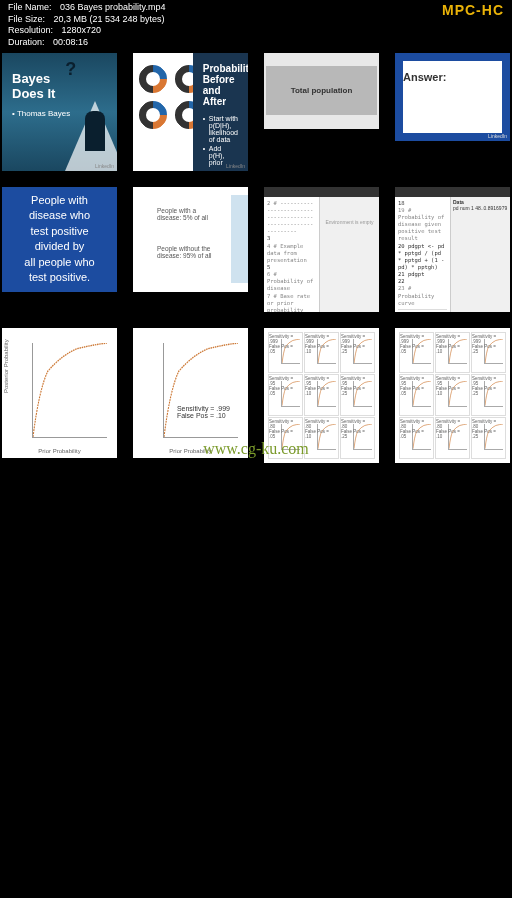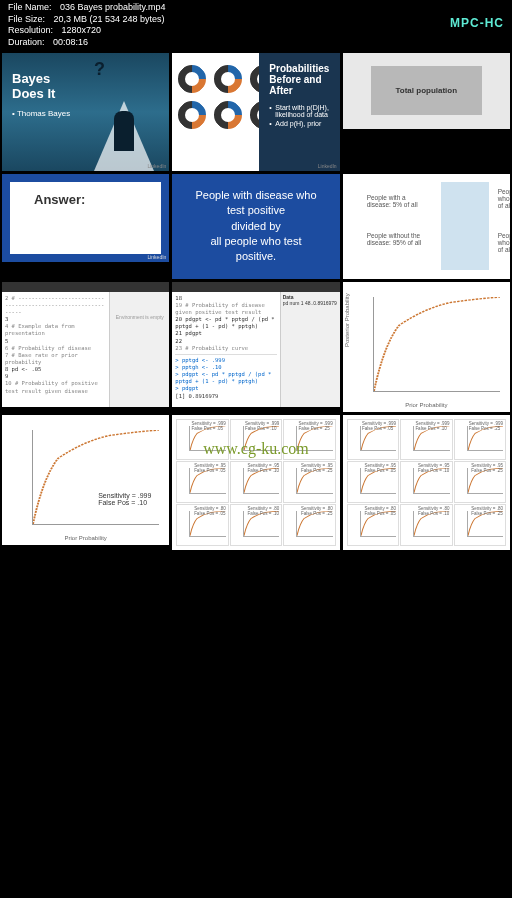--- a/index.html
+++ b/index.html
@@ -1,20 +1,20 @@
 <!DOCTYPE html>
 <html><head>
 <meta charset="utf-8">
 <style>
 *{margin:0;padding:0;box-sizing:border-box}
 body{width:512px;height:898px;background:#000;font-family:Arial,sans-serif;font-size:9px;color:#fff;overflow:hidden;position:relative}
 .info-bar{padding:2px 8px;background:#000;font-size:9px;line-height:1.3}
 .info-bar span{margin-right:6px}
-.logo{position:absolute;right:8px;top:16px;font-size:12px;font-weight:700;color:#5eead4;letter-spacing:1px}
-.grid{padding:2px;display:grid;grid-template-columns:1fr 1fr 1fr;gap:3px}
+.logo{position:absolute;right:8px;top:2px;font-size:14px;font-weight:700;color:#eab308;letter-spacing:1px}
+.grid{padding:2px;display:grid;grid-template-columns:1fr 1fr 1fr 1fr;gap:16px}
 .cell{background:#fff;color:#000;position:relative;overflow:hidden}
 .slide{width:100%;height:100%;display:flex;align-items:center;justify-content:center}
 .s1{background:linear-gradient(180deg,#1a4760 0%,#2d6d8c 50%,#1a4760 100%);height:118px}
 .s1-txt{position:absolute;left:10px;top:18px;color:#fff;font-size:11px}
 .s1-txt b{font-weight:700;display:block;font-size:13px}
 .s1-txt .sub{margin-top:8px;font-size:8px}
 .figure{position:absolute;left:55%;bottom:0;width:60px}
 .triangle{width:0;height:0;border-left:30px solid transparent;border-right:30px solid transparent;border-bottom:70px solid rgba(255,255,255,.7);margin:0 auto}
 .person{position:absolute;bottom:20px;left:20px;width:20px;height:40px;background:#0a1f2e;border-radius:8px 8px 0 0}
 .qmark{position:absolute;top:6px;left:55%;color:#0a1f2e;font-size:18px;font-weight:700}
@@ -22,21 +22,21 @@
 .s2-r{position:absolute;right:0;top:0;bottom:0;width:48%;background:#1a3550;padding:10px;color:#fff}
 .s2-r b{font-size:10px;display:block}
 .s2-r ul{list-style:none;margin-top:8px;font-size:7px}
 .s2-r li{margin:2px 0;position:relative;padding-left:6px}
 .s2-r li:before{content:"•";position:absolute;left:0}
 .donuts{position:absolute;left:6px;top:12px;display:grid;grid-template-columns:repeat(3,1fr);gap:8px}
 .donut{width:28px;height:28px;border-radius:50%;border:7px solid #333;border-top-color:#2266aa;border-right-color:#d97733;transform:rotate(45deg)}
 .s3{height:76px;background:#e8e8e8}
 .box3{background:#b8b8b8;padding:20px 25px;font-size:8px;color:#333;font-weight:700}
 .s4{height:88px;background:#1c4ca0;padding:8px}
-.s4-inner{background:#fff;width:100%;height:100%;padding:10px 24px;color:#333;font-size:13px;font-weight:700}
+.s4-inner{background:#fff;width:100%;height:100%;padding:10px 0;color:#333;font-size:11px;font-weight:700}
 .s5{height:105px;background:#1c4ca0;color:#fff;text-align:center;padding:0 20px}
 .s5 p{font-size:11px;line-height:1.4}
 .s6{height:105px;background:#fff}
 .tree{position:relative;width:100%;height:100%;font-size:6.5px;color:#555}
 .tl{position:absolute}
 .s7{height:125px;background:#f8f8f8;font-size:6px;color:#333}
 .ide{width:100%;height:100%;position:relative}
 .topbar{height:10px;background:#333}
 .panels{display:flex;height:calc(100% - 10px)}
 .codep{flex:1.4;background:#fff;padding:3px;font-family:monospace;font-size:5.5px;line-height:1.3;overflow:hidden}

